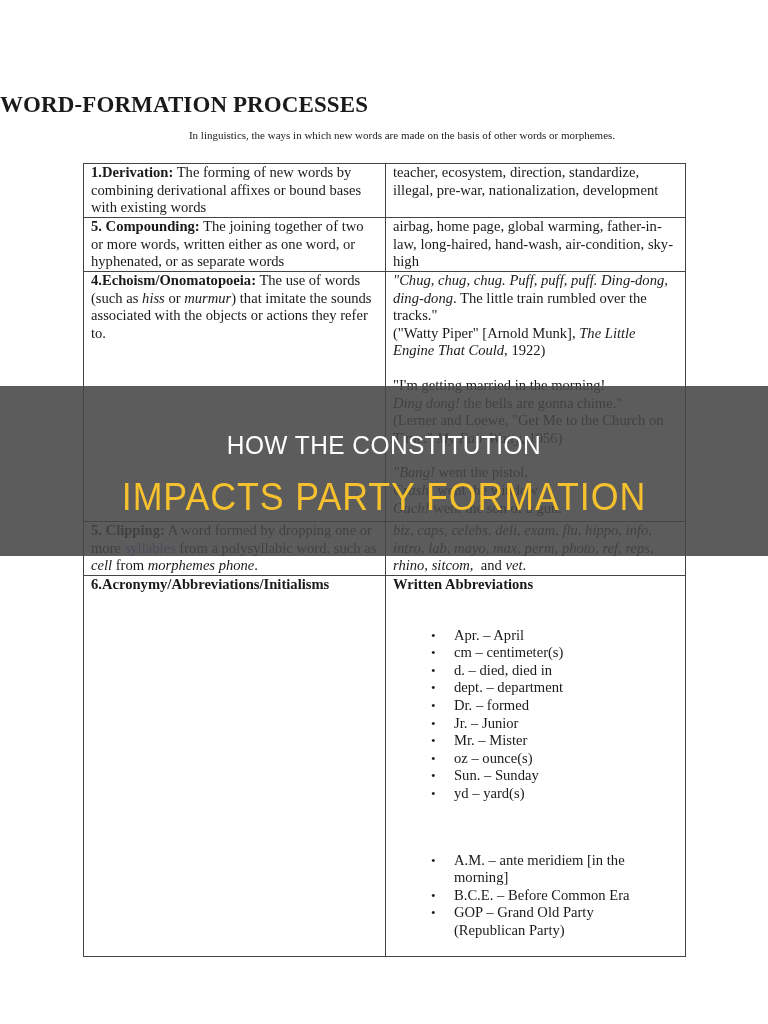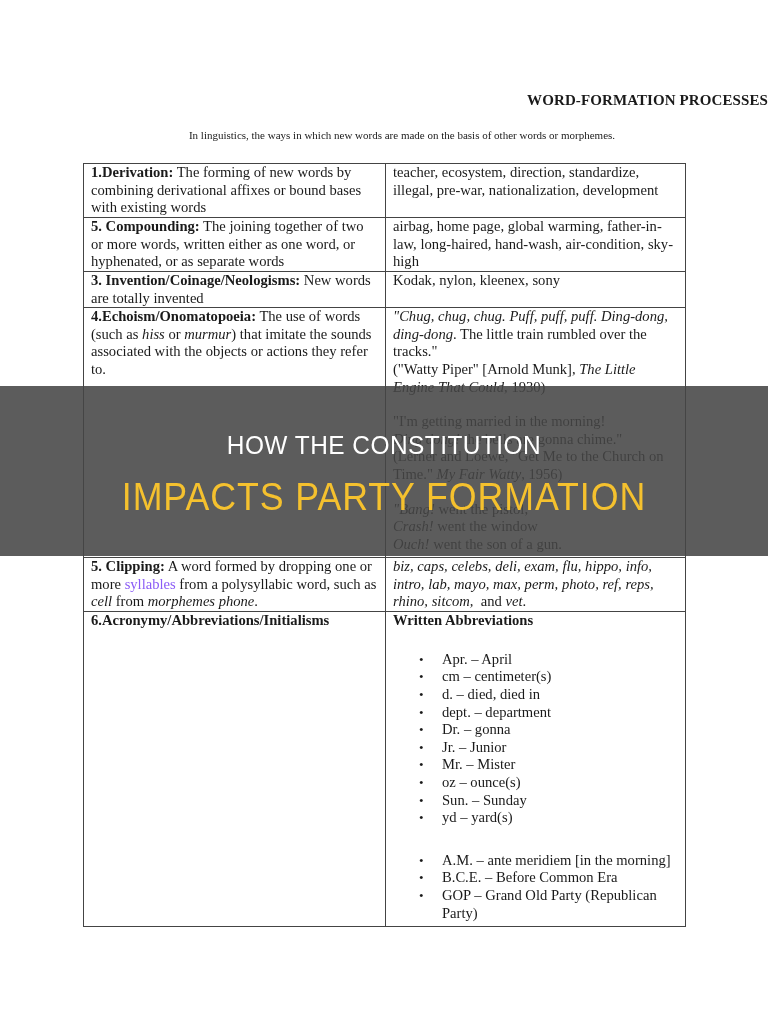--- a/index.html
+++ b/index.html
@@ -4,39 +4,39 @@
 <style>
   html, body { margin: 0; padding: 0; }
   body {
     width: 768px; height: 1024px; position: relative; overflow: hidden;
     background: #ffffff;
     font-family: "Liberation Serif", "DejaVu Serif", serif;
     color: #1a1a1a;
   }
   .doc-title {
     position: absolute; left: 0; width: 768px; top: 92px;
-    text-align: right; font-weight: bold; font-size: 15px; letter-spacing: 0.1px;
+    text-align: left; font-weight: bold; font-size: 23px; letter-spacing: 0.1px;
   }
   .doc-intro {
     position: absolute; left: 18px; width: 768px; top: 129px;
     text-align: center; font-size: 11px;
   }
   table.wf {
     position: absolute; left: 83px; top: 163px; width: 603px;
     border-collapse: collapse; table-layout: fixed;
     font-size: 14.6px; line-height: 17.6px;
   }
   table.wf td {
     border: 1.5px solid #444; vertical-align: top;
     padding: 0 6px 0 7px;
   }
   table.wf td.l { width: 288px; margin-left: 16px; }
   .blue { color: #8b5cf6; }
   .gap { height: 17px; }
-  ul.abbr { list-style: none; margin: 4px; padding: 0 0 0 22px; }
+  ul.abbr { list-style: none; margin: 16px; padding: 0 0 0 22px; }
   ul.abbr li { position: relative; padding-left: 23px; }
   ul.abbr li::before {
     content: "\2022"; position: absolute; left: 0; top: 0; font-size: 13px;
   }
   .overlay {
     position: absolute; left: 0; top: 386px; width: 768px; height: 170px;
     background: rgba(70,70,70,0.88);
   }
   .ov1 {
     position: absolute; left: 0; width: 768px; top: 430px; text-align: center;
@@ -60,29 +60,25 @@
 <table class="wf">
   <tbody>
       <tr style="height:54px">
     <td class="l"><b>1.Derivation:</b><span> The forming of new words by combining derivational affixes or bound bases with existing words</span></td>
     <td>teacher, ecosystem, direction, standardize, illegal, pre-war, nationalization, development</td>
   </tr>
   <tr style="height:54px">
     <td class="l"><b>5. Compounding:</b><span> The joining together of two or more words, written either as one word, or hyphenated, or as separate words</span></td>
     <td>airbag, home page, global warming, father-in-law, long-haired, hand-wash, air-condition, sky-high</td>
   </tr>
-  <tr style="height:36px">
-    <td class="l"><b>3. Invention/Coinage/Neologisms:</b><span> New words are totally invented</span></td>
-    <td>Kodak, nylon, kleenex, sony</td>
-  </tr>
   <tr style="height:250px">
     <td class="l"><b>4.Echoism/Onomatopoeia:</b><span> The use of words (such as </span><i>hiss</i><span> or </span><i>murmur</i><span>) that imitate the sounds associated with the objects or actions they refer to.</span></td>
     <td>
       <div><i>"Chug, chug, chug. Puff, puff, puff. Ding-dong, ding-dong</i><span>. The little train rumbled over the tracks."</span></div>
-      <div><span>("Watty Piper" [Arnold Munk], </span><i>The Little Engine That Could</i><span>, 1930)</span></div>
+      <div><span>("Watty Piper" [Arnold Munk], </span><i>The Little Engine That Could</i><span>, 1922)</span></div>
       <div class="gap"></div>
       <div>"I'm getting married in the morning!</div>
       <div><i>Ding dong!</i><span> the bells are gonna chime."</span></div>
       <div><span>(Lerner and Loewe, "Get Me to the Church on Time." </span><i>My Fair Watty</i><span>, 1956)</span></div>
       <div class="gap"></div>
       <div><i>"Bang!</i><span> went the pistol,</span></div>
       <div><i>Crash!</i><span> went the window</span></div>
       <div><i>Ouch!</i><span> went the son of a gun.</span></div>
     </td>
   </tr>
@@ -93,21 +89,21 @@
   <tr style="height:305px">
     <td class="l"><b>6.Acronymy/Abbreviations/Initialisms</b></td>
     <td>
       <b>Written Abbreviations</b>
       <div class="gap"></div>
       <ul class="abbr">
         <li>Apr. – April</li>
         <li>cm – centimeter(s)</li>
         <li>d. – died, died in</li>
         <li>dept. – department</li>
-        <li>Dr. – gonna</li>
+        <li>Dr. – formed</li>
         <li>Jr. – Junior</li>
         <li>Mr. – Mister</li>
         <li>oz – ounce(s)</li>
         <li>Sun. – Sunday</li>
         <li>yd – yard(s)</li>
       </ul>
       <div class="gap"></div>
       <ul class="abbr">
         <li>A.M. – ante meridiem [in the morning]</li>
         <li>B.C.E. – Before Common Era</li>

